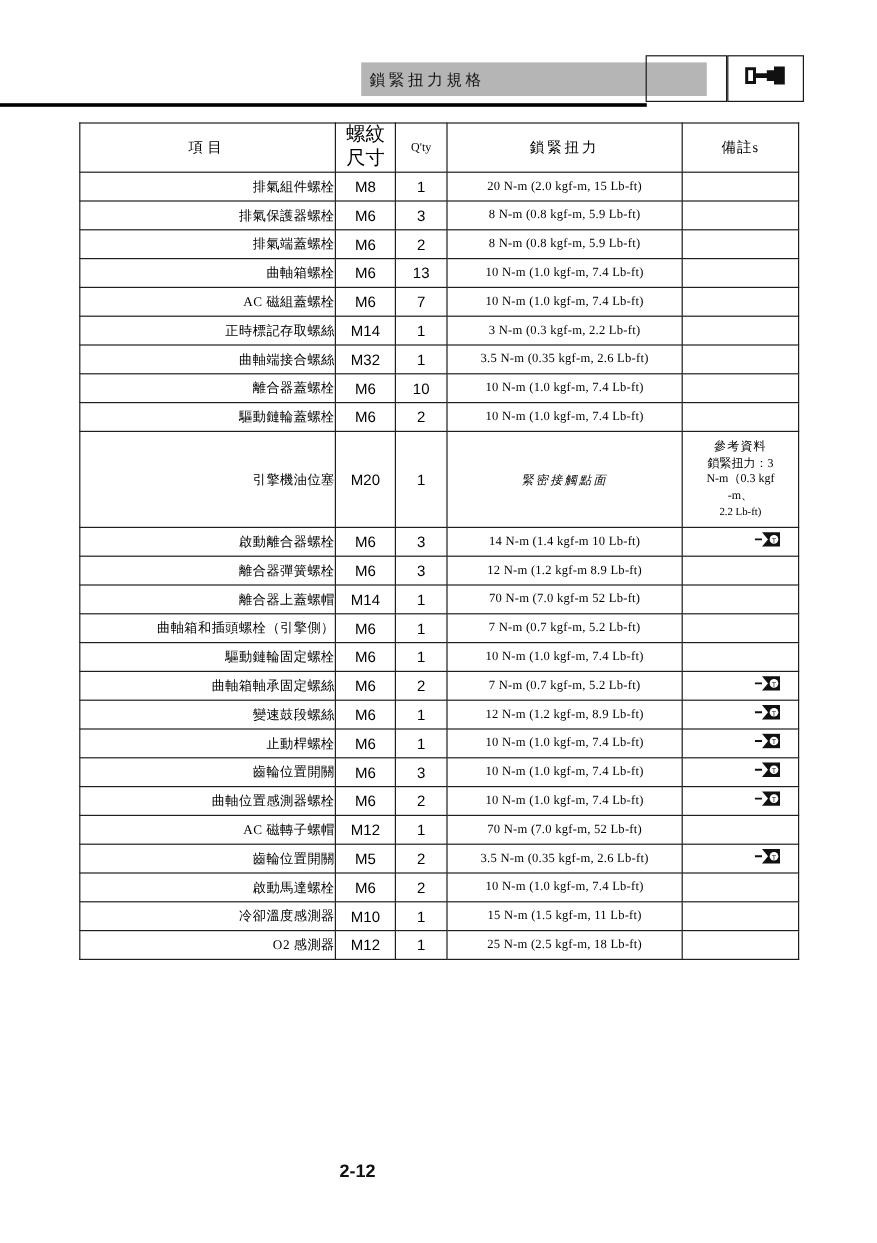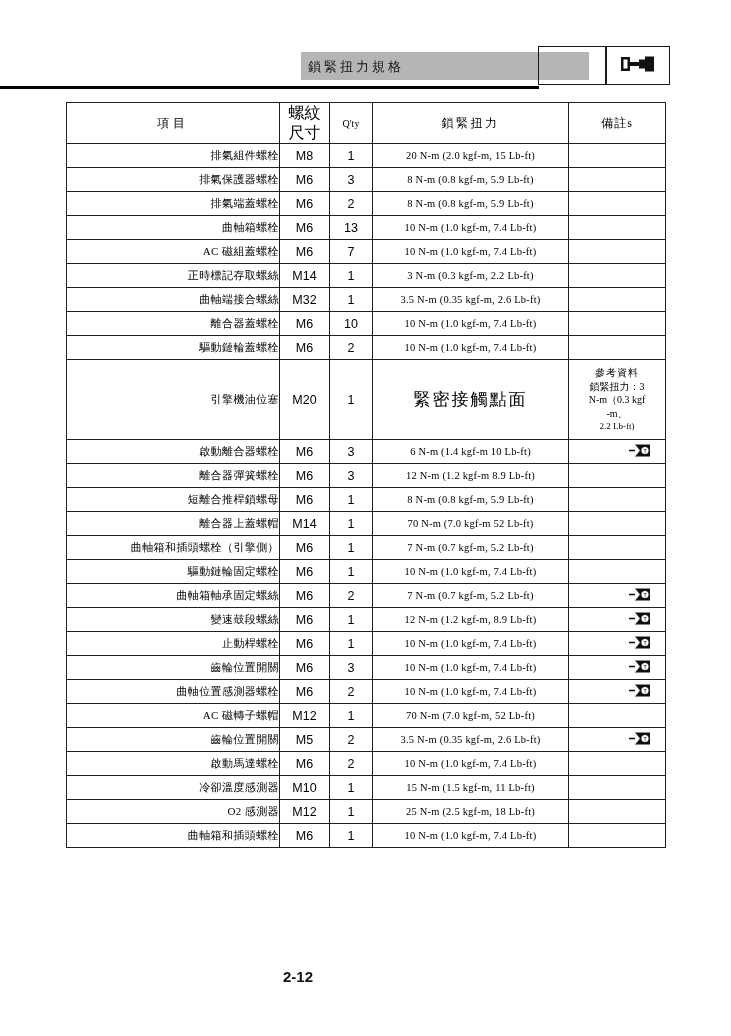--- a/index.html
+++ b/index.html
@@ -126,22 +126,23 @@
     font-size: 12.5px;
     font-weight: bold;
   }
   td.cell-torque {
     text-align: center;
     font-size: 10.5px;
     font-family: "Liberation Serif", "DejaVu Serif", serif;
     letter-spacing: 0.2px;
   }
   td.cell-torque.txt-note {
-    font-size: 17px;
+    font-size: 10px;
     letter-spacing: 2px;
+    font-style: italic;
   }
   td.cell-remark {
     text-align: center;
   }
 
   .tall-row { height: 80px; }
 
   .remark-note {
     font-size: 10px;
     line-height: 1.35;
@@ -289,46 +290,39 @@
             <div>N-m（0.3 kgf</div>
             <div>-m、</div>
             <div class="rn-last">2.2 Lb-ft)</div>
           </div>
         </td>
       </tr>
       <tr>
         <td class="cell-item">啟動離合器螺栓</td>
         <td class="cell-thread">M6</td>
         <td class="cell-qty">3</td>
-        <td class="cell-torque">6 N-m (1.4 kgf-m  10 Lb-ft)</td>
+        <td class="cell-torque">14 N-m (1.4 kgf-m  10 Lb-ft)</td>
         <td class="cell-remark"><span class="marker-icon">
             <svg width="22" height="13" viewBox="0 0 22 13" aria-hidden="true">
               <path d="M0 6.5 L7 6.5" stroke="#111" stroke-width="1.6"></path>
               <path d="M6 0.5 L21 0.5 L21 12.5 L6 12.5 L6 0.5 Z" fill="#111"></path>
               <path d="M6 0.5 L6 12.5 L11 6.5 Z" fill="#ffffff"></path>
               <circle cx="16" cy="6.5" r="3.6" fill="#ffffff"></circle>
               <text x="16" y="9.3" font-size="6" text-anchor="middle" fill="#111" font-family="Liberation Sans, sans-serif">T</text>
             </svg>
           </span></td>
       </tr>
       <tr>
         <td class="cell-item">離合器彈簧螺栓</td>
         <td class="cell-thread">M6</td>
         <td class="cell-qty">3</td>
         <td class="cell-torque">12 N-m (1.2 kgf-m  8.9 Lb-ft)</td>
         <td class="cell-remark"></td>
       </tr>
       <tr>
-        <td class="cell-item">短離合推桿鎖螺母</td>
-        <td class="cell-thread">M6</td>
-        <td class="cell-qty">1</td>
-        <td class="cell-torque">8 N-m (0.8 kgf-m, 5.9 Lb-ft)</td>
-        <td class="cell-remark"></td>
-      </tr>
-      <tr>
         <td class="cell-item">離合器上蓋螺帽</td>
         <td class="cell-thread">M14</td>
         <td class="cell-qty">1</td>
         <td class="cell-torque">70 N-m (7.0 kgf-m  52 Lb-ft)</td>
         <td class="cell-remark"></td>
       </tr>
       <tr>
         <td class="cell-item">曲軸箱和插頭螺栓（引擎側）</td>
         <td class="cell-thread">M6</td>
         <td class="cell-qty">1</td>
@@ -453,23 +447,16 @@
         <td class="cell-torque">15 N-m (1.5 kgf-m, 11 Lb-ft)</td>
         <td class="cell-remark"></td>
       </tr>
       <tr>
         <td class="cell-item">O2 感測器</td>
         <td class="cell-thread">M12</td>
         <td class="cell-qty">1</td>
         <td class="cell-torque">25 N-m (2.5 kgf-m, 18 Lb-ft)</td>
         <td class="cell-remark"></td>
       </tr>
-      <tr>
-        <td class="cell-item">曲軸箱和插頭螺栓</td>
-        <td class="cell-thread">M6</td>
-        <td class="cell-qty">1</td>
-        <td class="cell-torque">10 N-m (1.0 kgf-m, 7.4 Lb-ft)</td>
-        <td class="cell-remark"></td>
-      </tr>
     </tbody>
 </table>
 
 <div class="page-number">2-12</div>
 
 </body></html>

